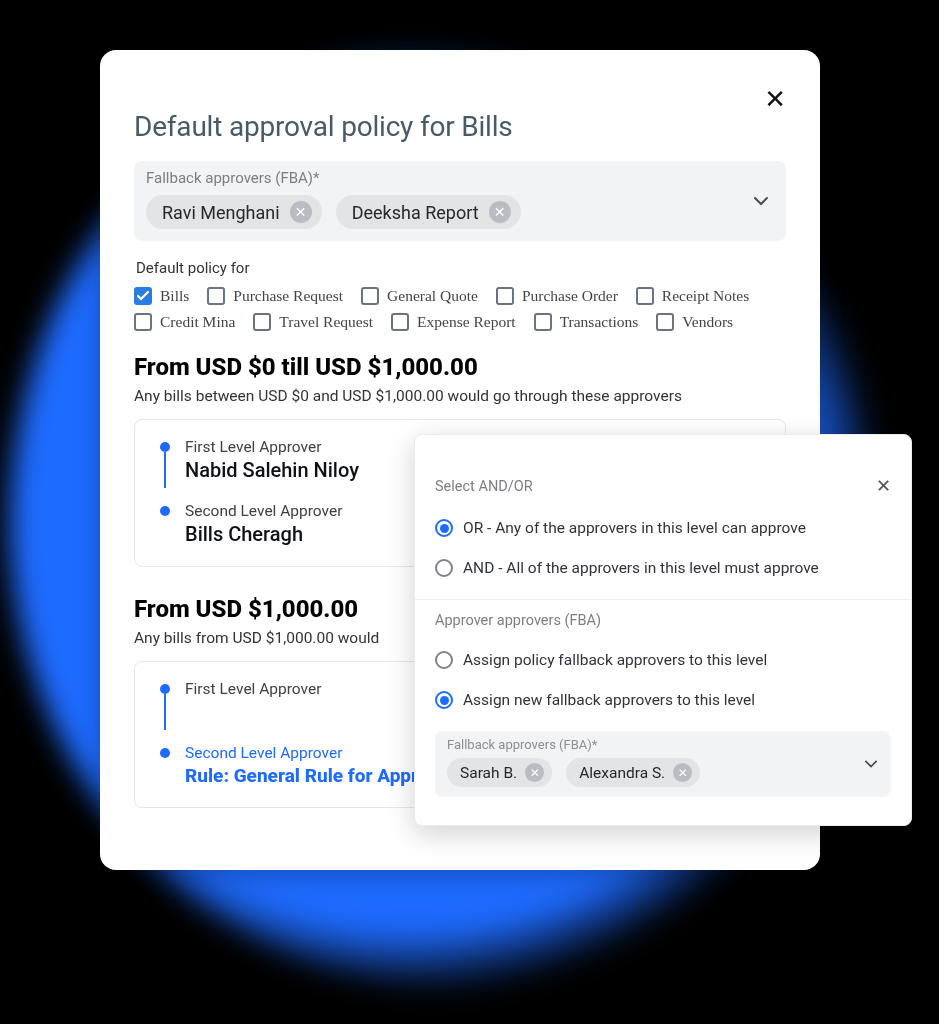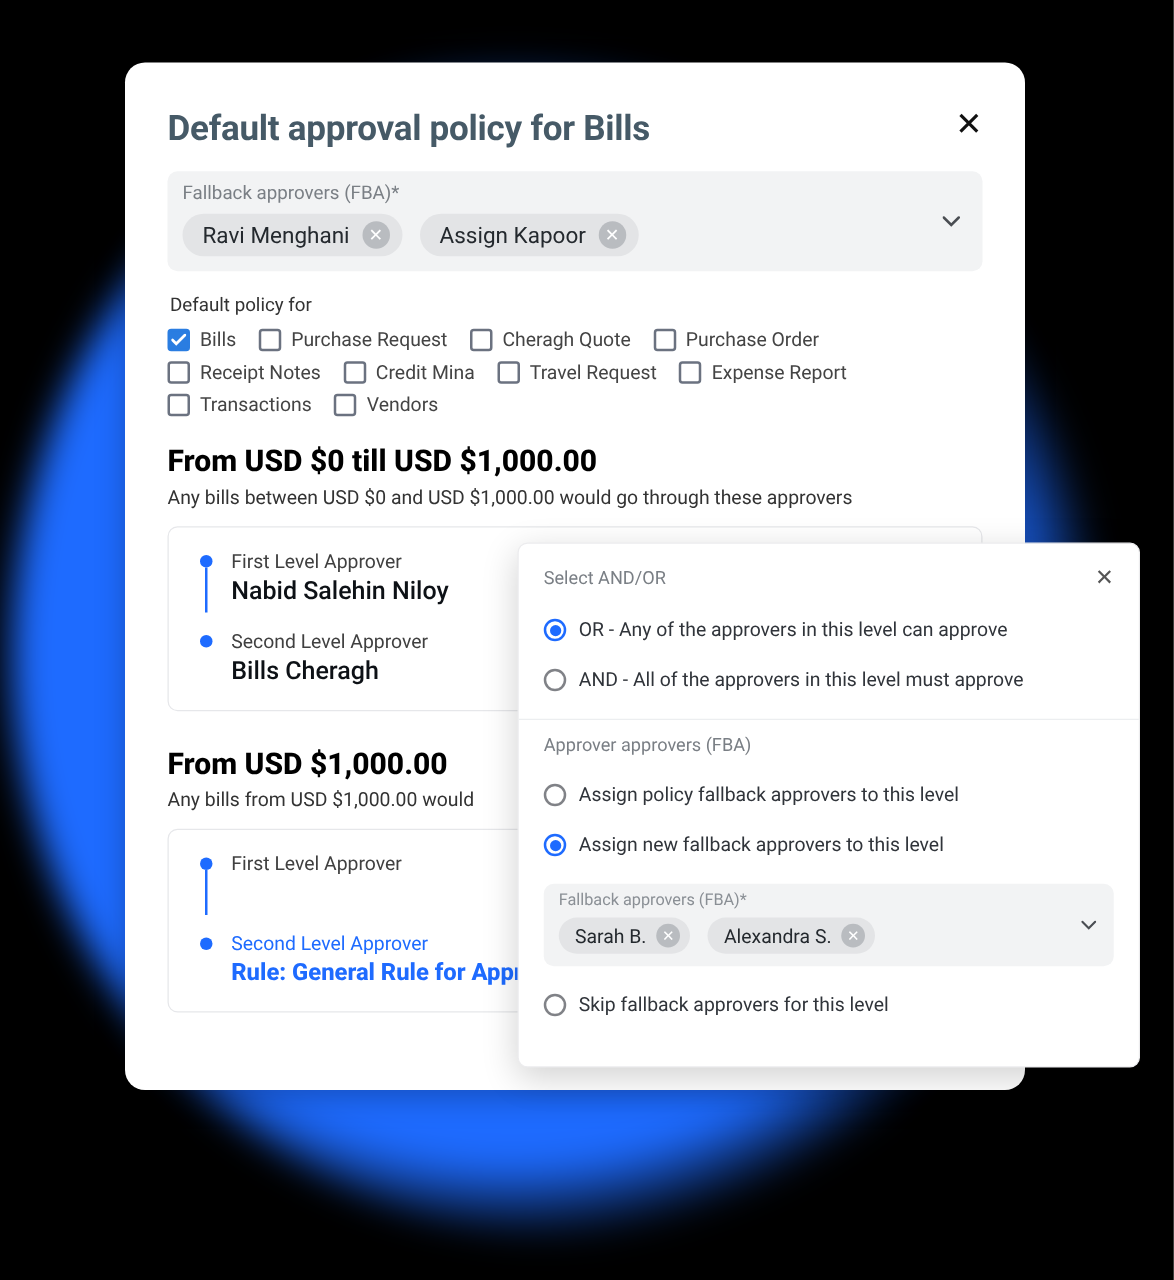--- a/index.html
+++ b/index.html
@@ -26,21 +26,21 @@
     background: #fff;
     border-radius: 16px;
     padding: 36px 34px 34px 34px;
     box-shadow: 0 6px 24px rgba(0,0,0,0.25);
   }
   .modal-header {
     display: flex; justify-content: space-between; align-items: flex-start;
     margin-bottom: 18px;
   }
   .modal-title {
-    font-size: 28px; font-weight: 700; color: #465a67; letter-spacing: -0.2px;
+    font-size: 28px; font-weight: 400; color: #465a67; letter-spacing: -0.2px; margin-top: 24px;
   }
   .close-x {
     font-size: 26px; line-height: 1; color: #111; cursor: pointer; background:none;border:none;
   }
   .chip-field {
     background: #f2f3f4; border-radius: 8px; padding: 8px 12px 12px 12px; margin-bottom: 18px;
     position: relative;
   }
   .chip-label {
     font-size: 15px; color: #7a7f85; margin-bottom: 8px; display:block;
@@ -54,21 +54,21 @@
     width:22px;height:22px;border-radius:50%;background:#b9bcc0;color:#fff;
     display:flex;align-items:center;justify-content:center;font-size:14px;cursor:pointer;
   }
   .chev {
     position:absolute; right:18px; top:50%; transform:translateY(-50%);
     cursor:pointer;
   }
   .chev svg{display:block}
   .section-label { font-size:15px; color:#333; margin: 6px 0 10px 2px; }
   .checks { display:flex; flex-wrap:wrap; gap: 8px 18px; margin-bottom: 22px; }
-  .chk-item { display:flex; align-items:flex-start; gap:8px; font-size:15.5px; color:#444; }
+  .chk-item { display:flex; align-items:flex-start; gap:8px; font-size:15.5px; color:#444;font-family:Liberation Serif, serif; }
   .chk-box {
     width:18px;height:18px;border:2px solid #6b7280;border-radius:3px;display:inline-flex;
     align-items:center;justify-content:center;cursor:pointer;background:#fff;
   }
   .chk-box.checked { background:#2a7de1;border-color:#2a7de1;color:#fff; }
   .chk-box.checked svg{display:block}
   .chk-box svg{display:none}
   .range-title { font-size:24px; font-weight:800; color:#000000; margin-bottom:6px; }
   .range-sub { font-size:15.5px; color:#333; margin-bottom:14px; }
   .approver-card {
@@ -83,21 +83,21 @@
   .lvl-label { font-size:15.5px; color:#404040; }
   .lvl-name { font-size:20px; color:#0d1116; font-weight:500; margin-top:2px; }
   .lvl-label.blue, .lvl-name.blue, .rule-text { color:#1e6bff; }
   .rule-text { font-size:19px; font-weight:800; margin-top:2px; }
   .popover {
     position:absolute; left:414px; top:434px; width:498px;
     background:#fff; border:1px solid #ececee; border-radius:8px;
     box-shadow: 0 8px 28px rgba(0,0,0,0.18);
     padding: 16px 20px 18px 20px;
   }
-  .pop-header { display:flex; justify-content:space-between; align-items:center; margin-bottom:10px; }
+  .pop-header { display:flex; justify-content:space-between; align-items:center; margin-bottom:10px;margin-top:24px; }
   .pop-title { font-size:14.5px; color:#7a7f85; }
   .pop-close { font-size:18px; color:#555; cursor:pointer; background:none;border:none; }
   .radio-row { display:flex; align-items:center; gap:10px; margin:22px 0; }
   .radio-outer {
     width:18px;height:18px;border:2px solid #808287;border-radius:50%;display:inline-flex;
     align-items:center;justify-content:center;cursor:pointer;
   }
   .radio-outer.sel { border-color:#1e6bff; }
   .radio-inner { width:9px;height:9px;border-radius:50%;background:#1e6bff;display:none; }
   .radio-outer.sel .radio-inner{display:block}
@@ -123,21 +123,21 @@
   </div>
 
   <div class="chip-field">
     <span class="chip-label">Fallback approvers (FBA)*</span>
     <div class="chips">
       <div class="chip">
         <span>Ravi Menghani</span>
         <span class="chip-x">✕</span>
       </div>
       <div class="chip">
-        <span>Assign Kapoor</span>
+        <span>Deeksha Report</span>
         <span class="chip-x">✕</span>
       </div>
     </div>
     <span class="chev">
       <svg width="14" height="10" viewBox="0 0 14 10">
           <path d="M1 2l6 6 6-6" stroke="#4a4d52" stroke-width="2" fill="none" stroke-linecap="round"></path>
         </svg>
     </span>
   </div>
 
@@ -150,21 +150,21 @@
           </svg>
         </span>
         <span>Bills</span>
       </label>
       <label class="chk-item">
         <span class="chk-box"></span>
         <span>Purchase Request</span>
       </label>
       <label class="chk-item">
         <span class="chk-box"></span>
-        <span>Cheragh Quote</span>
+        <span>General Quote</span>
       </label>
       <label class="chk-item">
         <span class="chk-box"></span>
         <span>Purchase Order</span>
       </label>
       <label class="chk-item">
         <span class="chk-box"></span>
         <span>Receipt Notes</span>
       </label>
       <label class="chk-item">
@@ -281,17 +281,13 @@
         <span class="chip-x">✕</span>
       </div>
     </div>
     <span class="chev" style="right:14px">
       <svg width="12" height="9" viewBox="0 0 14 10">
           <path d="M1 2l6 6 6-6" stroke="#4a4d52" stroke-width="2" fill="none" stroke-linecap="round"></path>
         </svg>
     </span>
   </div>
 
-  <div class="radio-row">
-    <span class="radio-outer"></span>
-    <span class="radio-label">Skip fallback approvers for this level</span>
-  </div>
 </div>
 
 </body></html>

